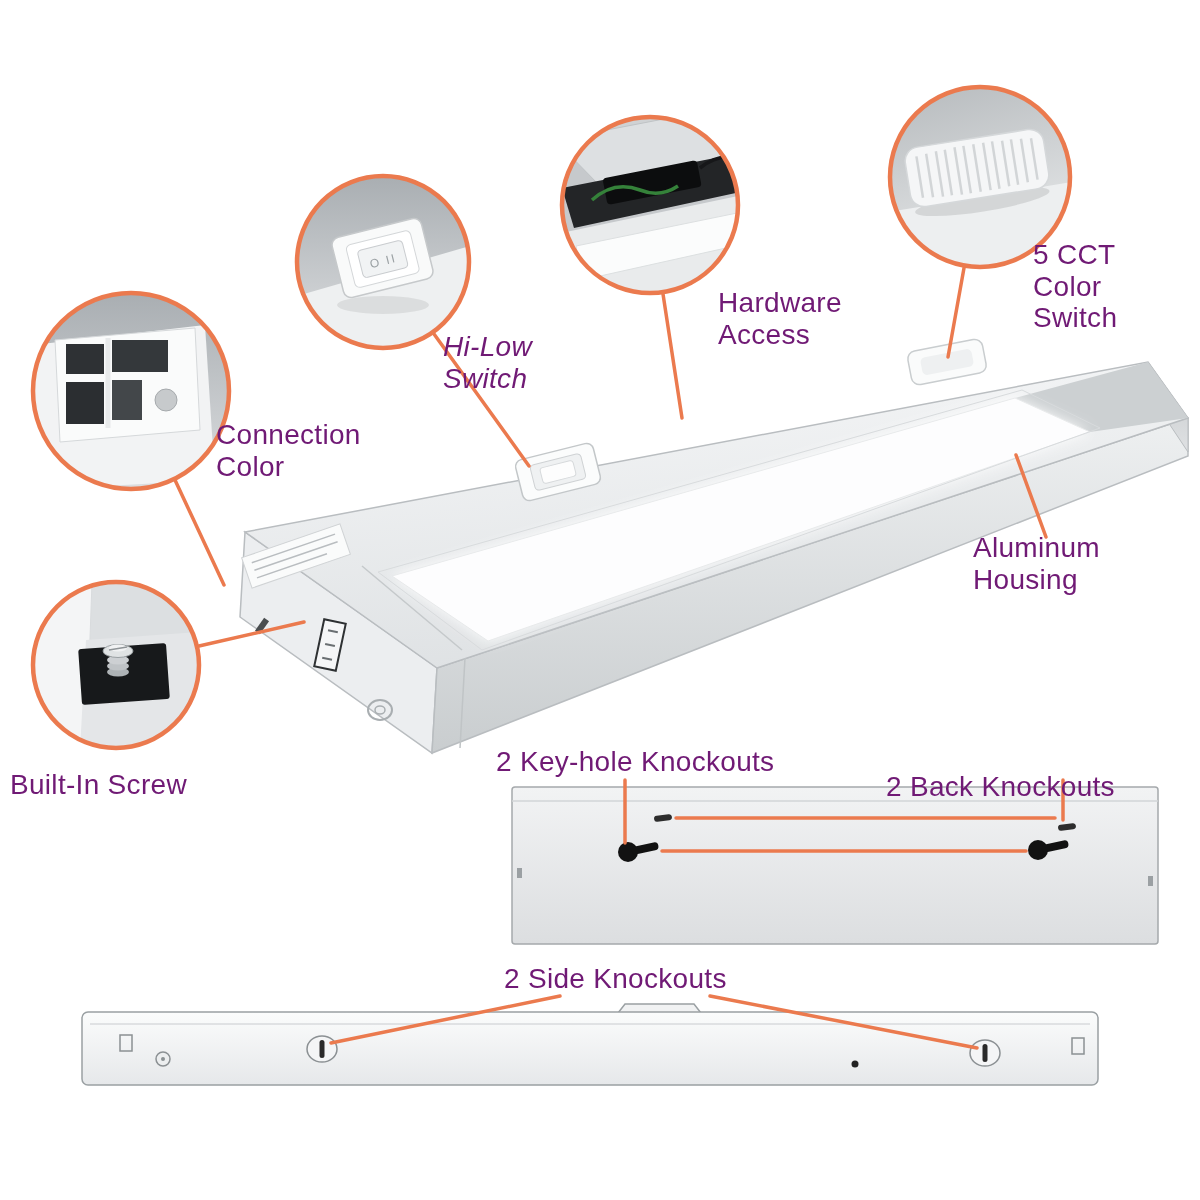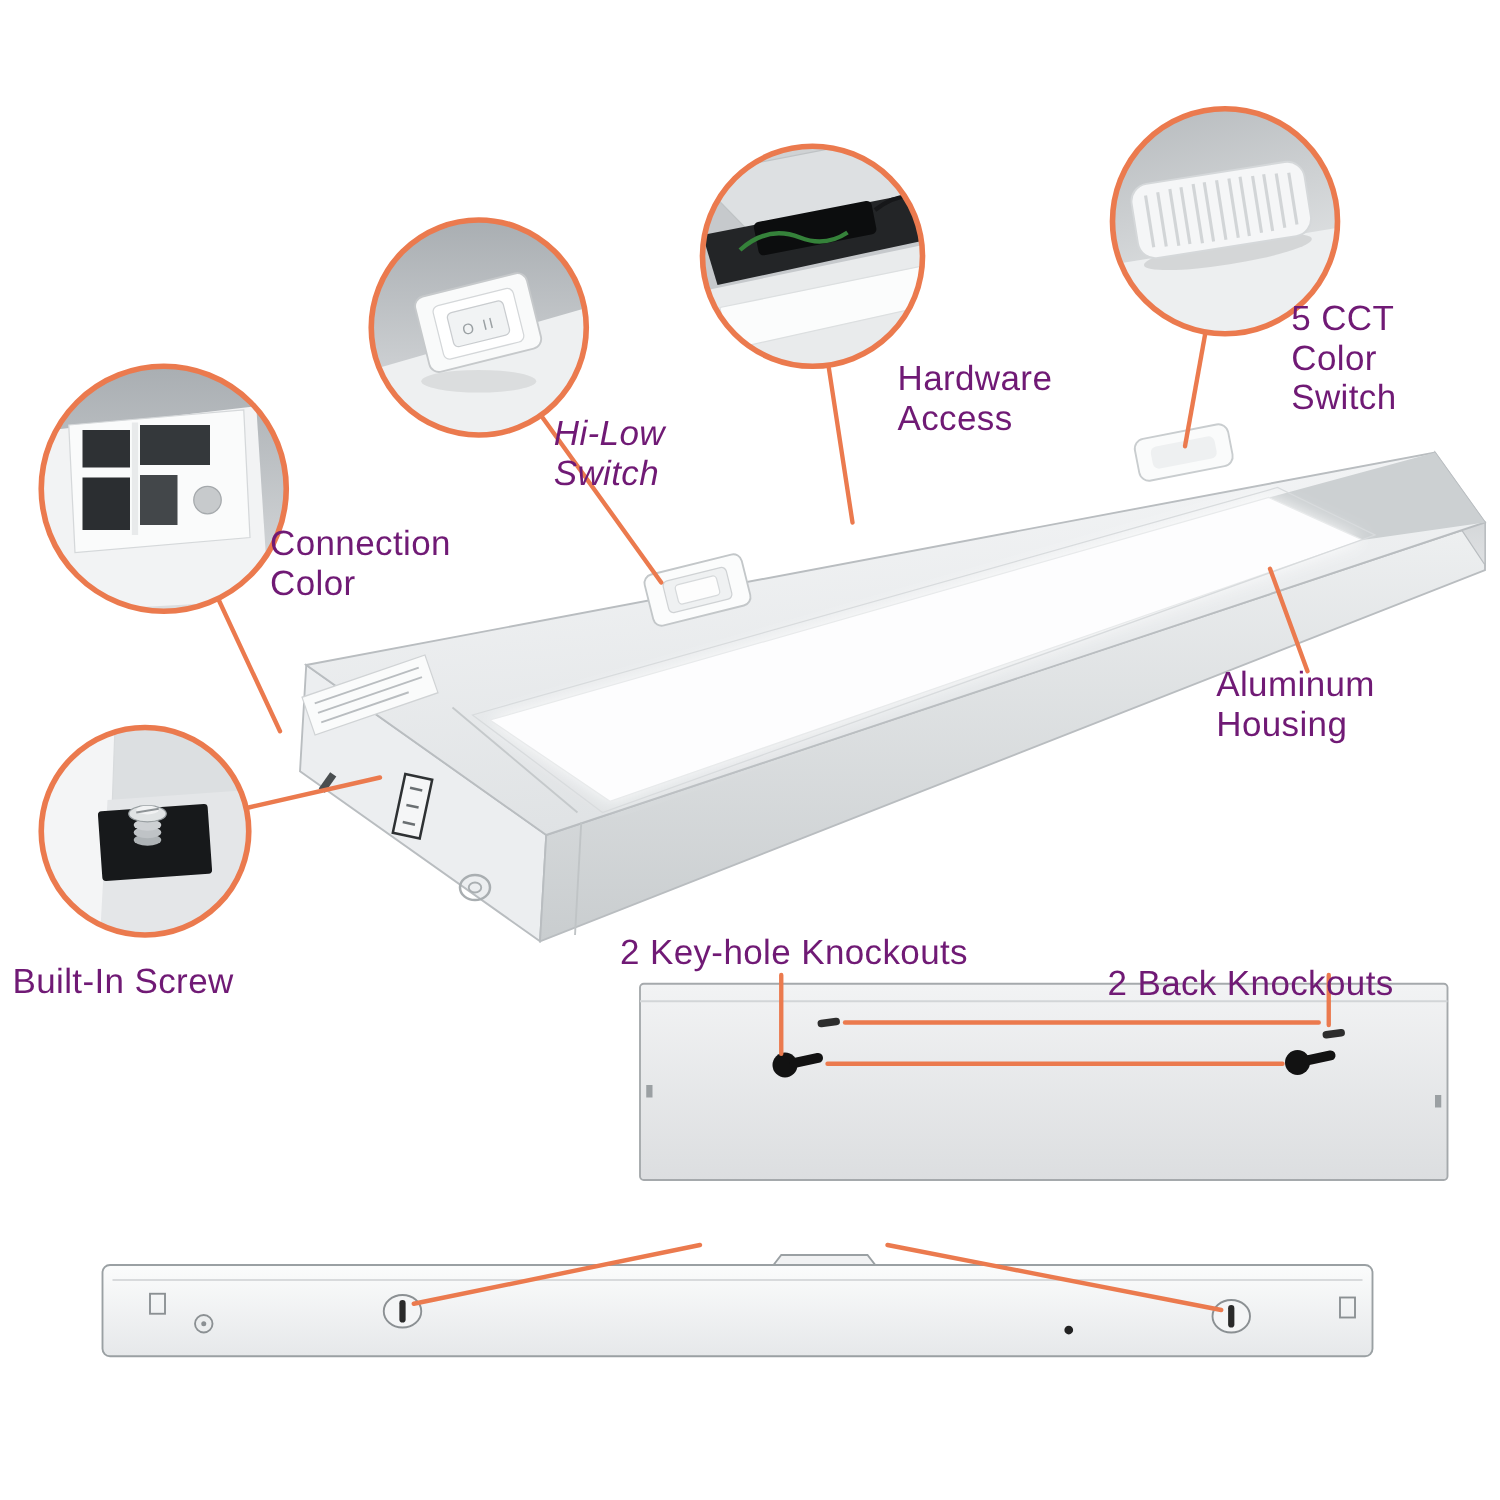--- a/index.html
+++ b/index.html
@@ -273,14 +273,15 @@
   <div class="label" style="left:718px; top:287px; width:205px;">Hardware
 Access</div>
   <div class="label" style="left:1033px; top:239px; width:160px;">5 CCT
 Color
 Switch</div>
   <div class="label" style="left:10px; top:769px; width:230px;">Built-In Screw</div>
   <div class="label" style="left:973px; top:532px; width:205px;">Aluminum
 Housing</div>
   <div class="label" style="left:496px; top:746px; width:336px;">2 Key-hole Knockouts</div>
   <div class="label" style="left:886px; top:746px; width:276px;margin-top:25px;">2 Back Knockouts</div>
+  <div class="label" style="left:504px; top:963px; width:262px;">2 Side Knockouts</div>
 
 </div>
 
 </body></html>

